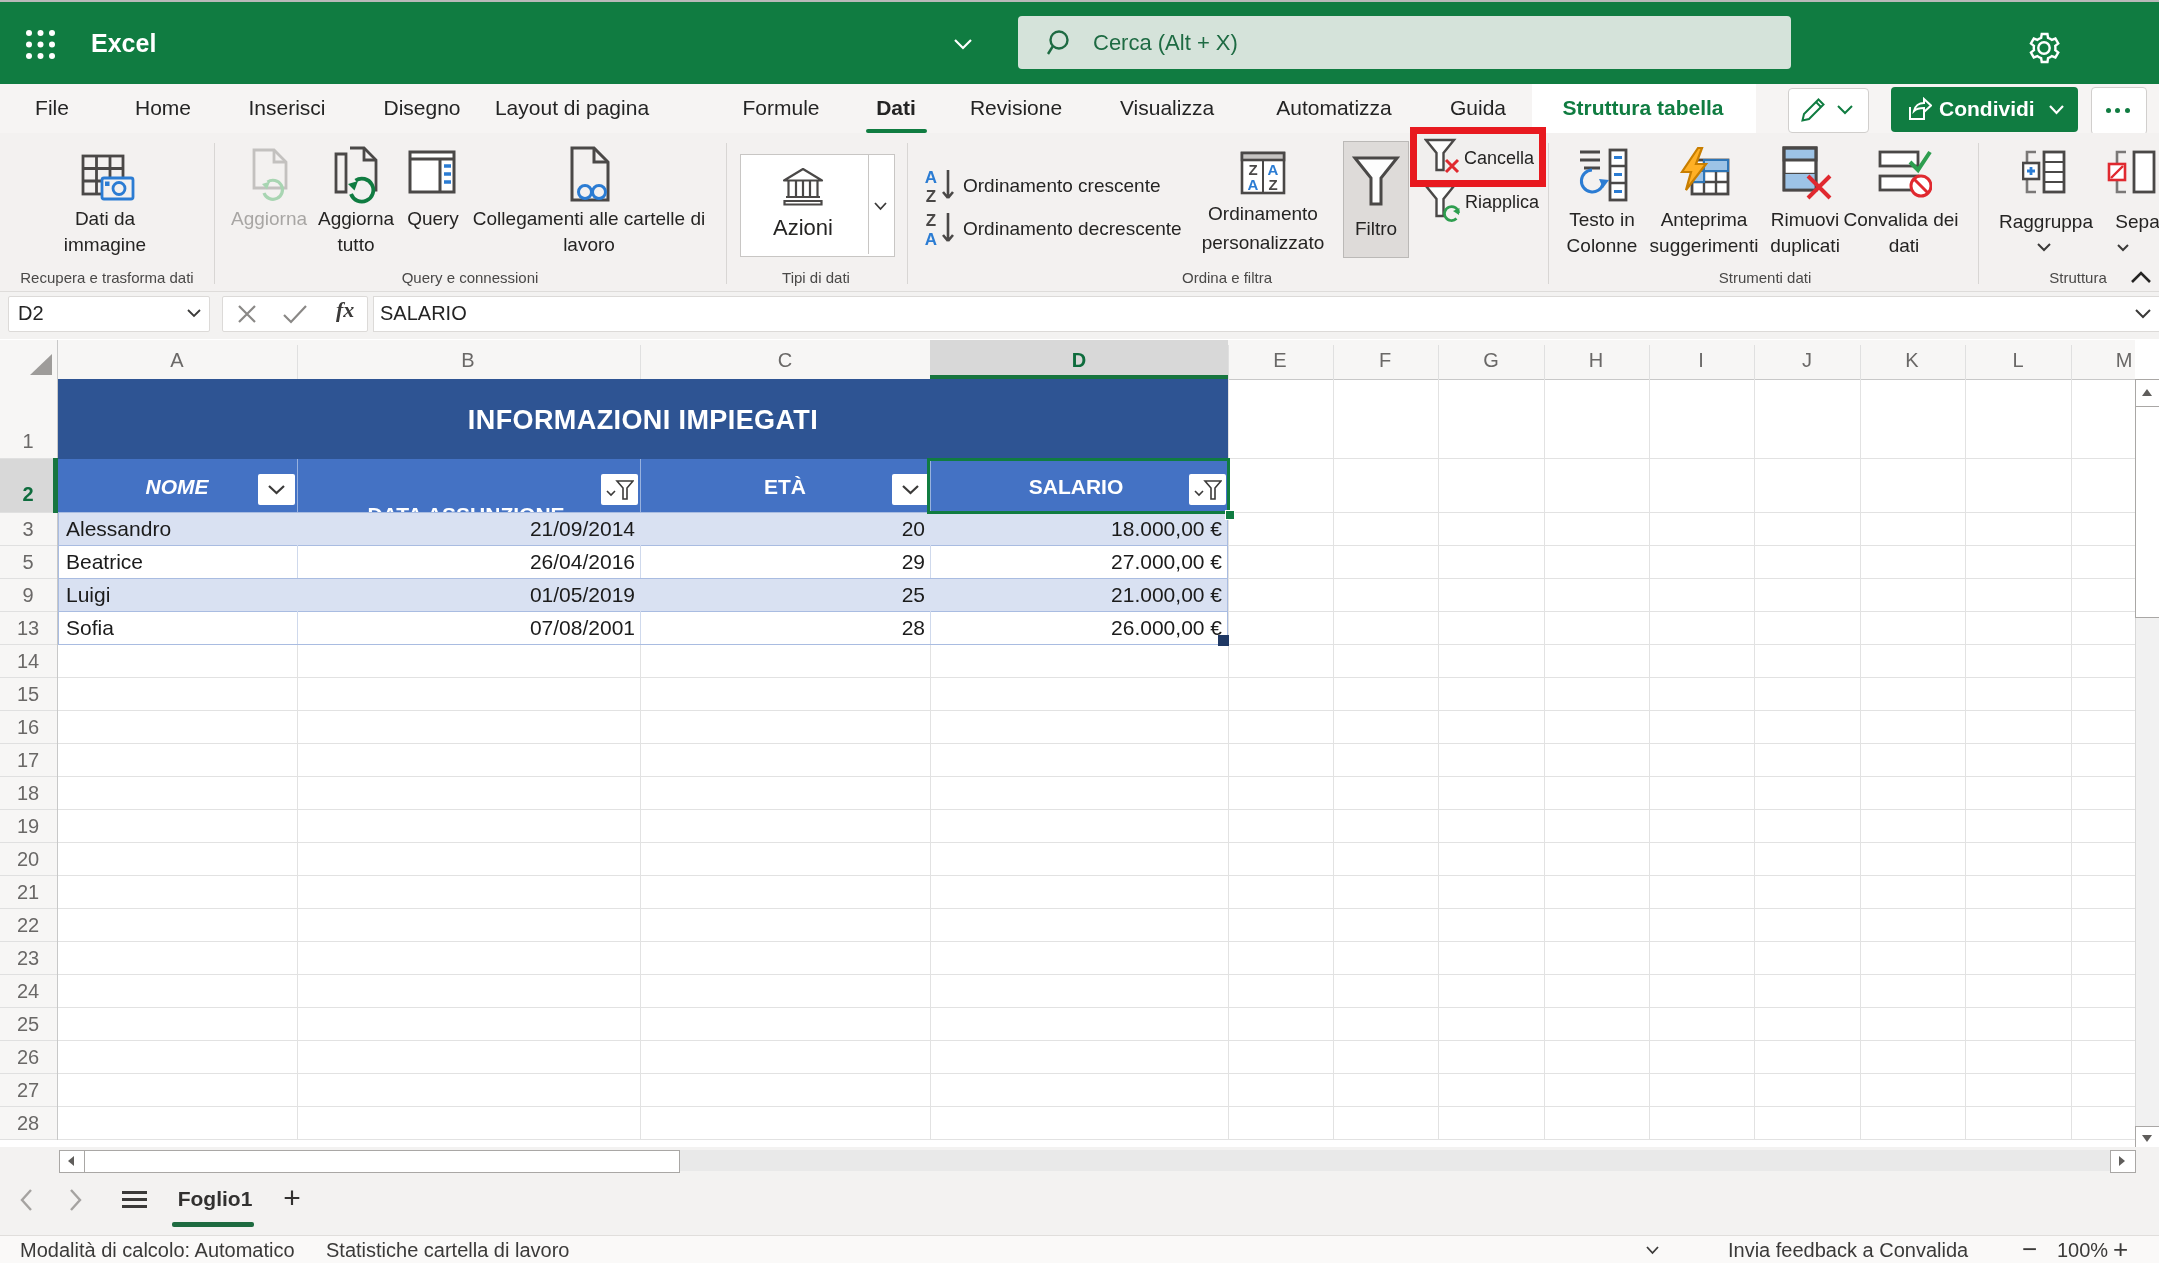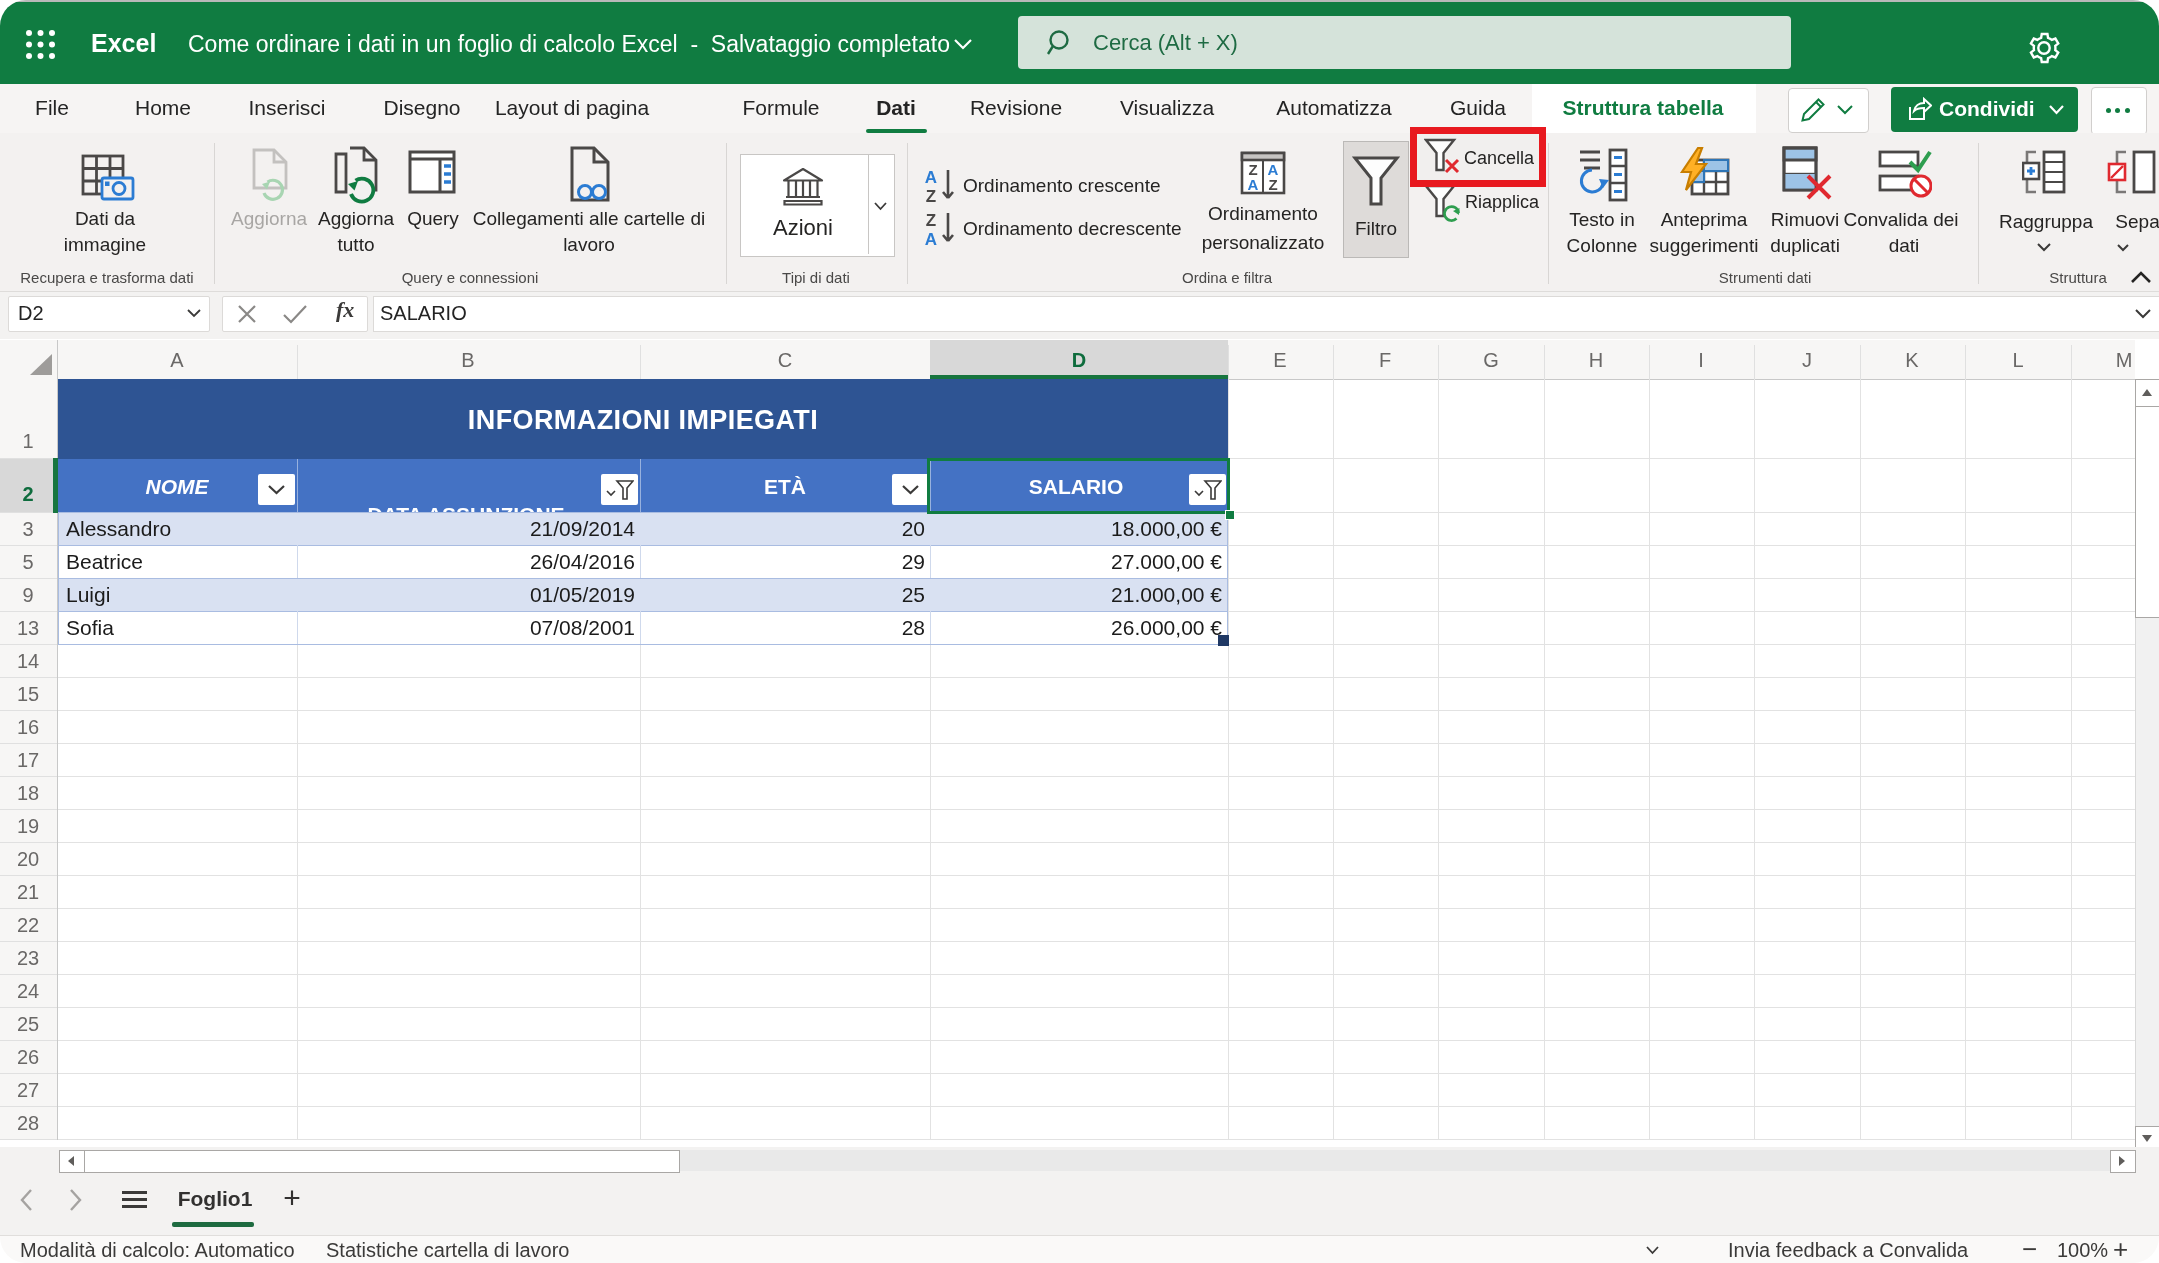--- a/index.html
+++ b/index.html
@@ -1,17 +1,17 @@
 <!DOCTYPE html>
 <html><head>
 <meta charset="utf-8">
 <style>
 html,body{margin:0;padding:0;}
 #app{position:relative;width:2159px;height:1263px;overflow:hidden;background:#fff;
-  font-family:"Liberation Sans",sans-serif;border-radius:26px;-webkit-font-smoothing:antialiased;}
+  font-family:"Liberation Sans",sans-serif;-webkit-font-smoothing:antialiased;}
 .abs{position:absolute;}
 .tx{position:absolute;white-space:nowrap;}
 .ctr{transform:translate(-50%,-50%);}
 .vctr{transform:translateY(-50%);}
 
 #topstrip{left:0;top:0;width:2159px;height:2px;background:#b9b9b9;}
 #titlebar{left:0;top:2px;width:2159px;height:82px;background:#107c41;}
 #searchbox{left:1018px;top:14px;width:773px;height:53px;background:#d5e3da;border-radius:4px;}
 
 #tabrow{left:0;top:84px;width:2159px;height:49px;background:#f6f4f3;}
@@ -52,21 +52,20 @@
           <circle cx="27" cy="4" r="3"></circle>
       <circle cx="4" cy="15.5" r="3"></circle>
           <circle cx="15.5" cy="15.5" r="3"></circle>
           <circle cx="27" cy="15.5" r="3"></circle>
       <circle cx="4" cy="27" r="3"></circle>
           <circle cx="15.5" cy="27" r="3"></circle>
           <circle cx="27" cy="27" r="3"></circle>
     </g>
   </svg>
   <div class="tx vctr" style="left:91px;top:41px;font-size:25px;font-weight:bold;color:#fff;">Excel</div>
-  <div class="tx vctr" style="left:188px;top:42px;font-size:23px;color:#fff;">Come ordinare i dati in un foglio di calcolo Excel&nbsp;&nbsp;-&nbsp;&nbsp;Salvataggio completato</div>
   <svg class="abs" style="left:952px;top:34px" width="22" height="16" viewBox="0 0 22 16">
         <path d="M3 4 L11 12 L19 4" stroke="#fff" stroke-width="2.2" fill="none"></path>
       </svg>
   <div class="abs" id="searchbox"></div>
   <svg class="abs" style="left:1046px;top:26px" width="30" height="30" viewBox="0 0 30 30">
         <circle cx="13" cy="12" r="8.5" stroke="#1e6b43" stroke-width="2.4" fill="none"></circle>
         <path d="M7 18 L2 26" stroke="#1e6b43" stroke-width="2.4" fill="none"></path>
       </svg>
   <div class="tx vctr" style="left:1093px;top:41px;font-size:22px;color:#1e6b43;">Cerca (Alt + X)</div>
   <svg class="abs" style="left:2026px;top:28px" width="36" height="36" viewBox="0 0 24 24">

